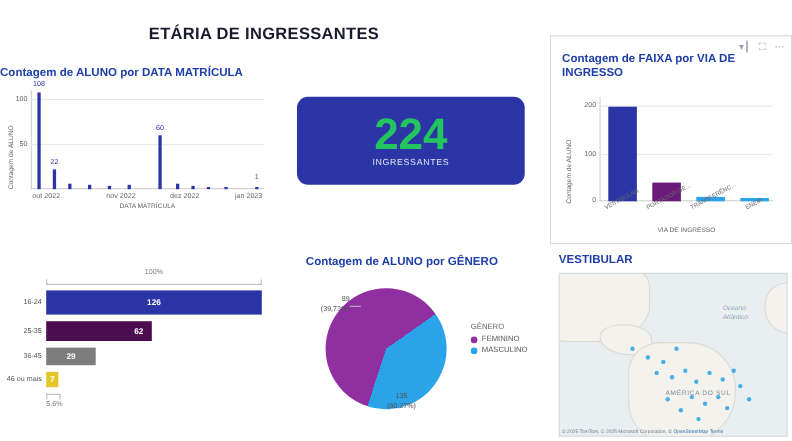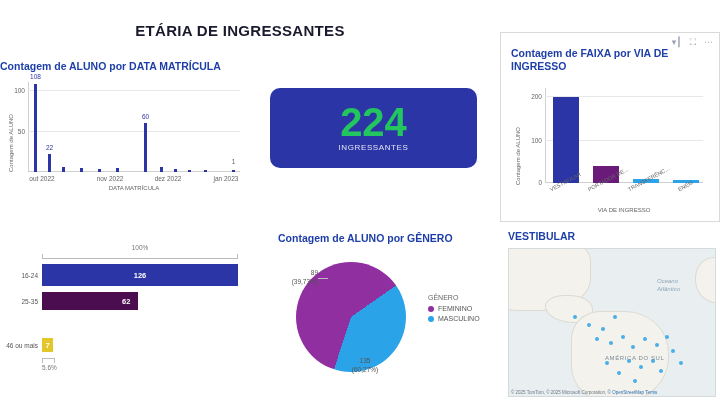--- a/index.html
+++ b/index.html
@@ -224,20 +224,25 @@
       <div class="hbar" style="width:100%;background:#2b35a5;"></div>
       <div class="hbar-val" style="left:50%;">126</div>
     </div>
 
     <div class="hbar-row" style="top:30px;height:18px;">
       <div class="hcat">25-35</div>
       <div class="hbar" style="width:49.2%;background:#4b0d4f;"></div>
       <div class="hbar-val" style="left:24.6%;margin-left:36px;">62</div>
     </div>
 
+    <div class="hbar-row" style="top:54px;height:16px;">
+      <div class="hcat">36-45</div>
+      <div class="hbar" style="width:23%;background:#7d7d7d;"></div>
+      <div class="hbar-val" style="left:11.5%;">29</div>
+    </div>
 
     <div class="hbar-row" style="top:76px;height:14px;">
       <div class="hcat">46 ou mais</div>
       <div class="hbar" style="width:5.6%;background:#e3c72a;"></div>
       <div class="hbar-val" style="left:2.8%;">7</div>
     </div>
 
     <div class="bracket bot" style="top:96px;width:5.6%;right:auto;"></div>
     <div class="scale-bottom" style="top:102px;width:5.6%;text-align:center;">5.6%</div>
   </div>

